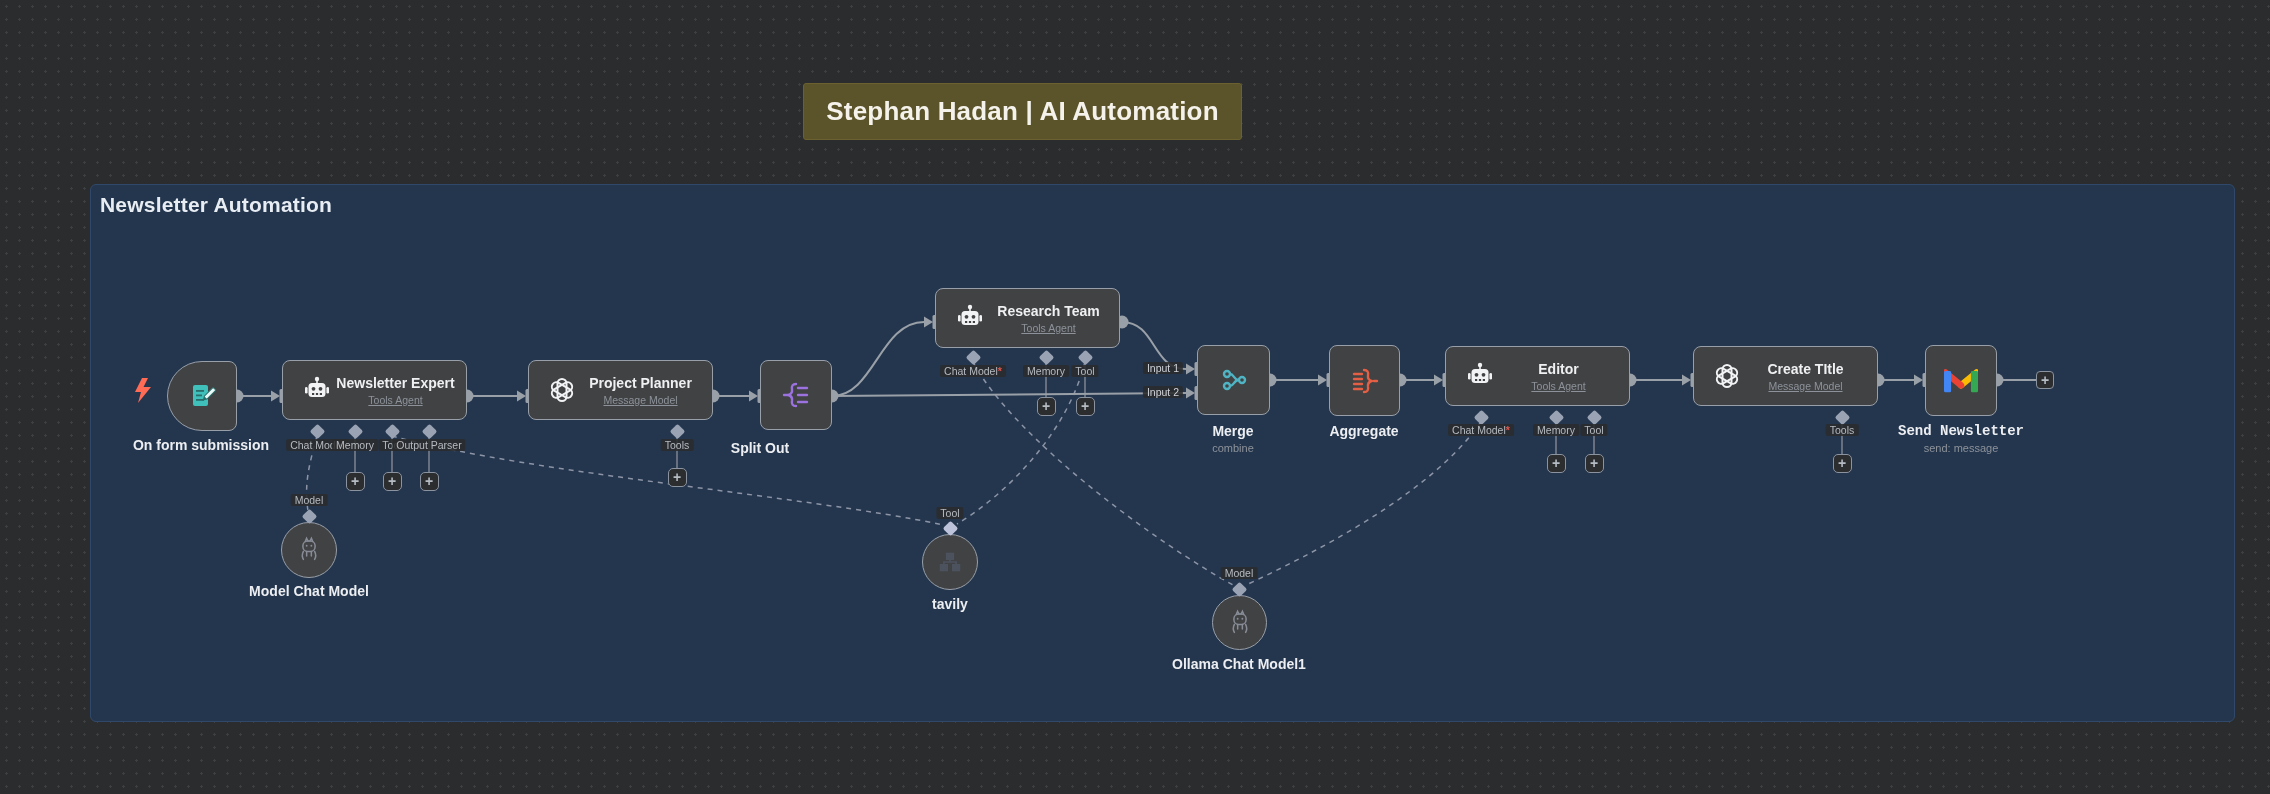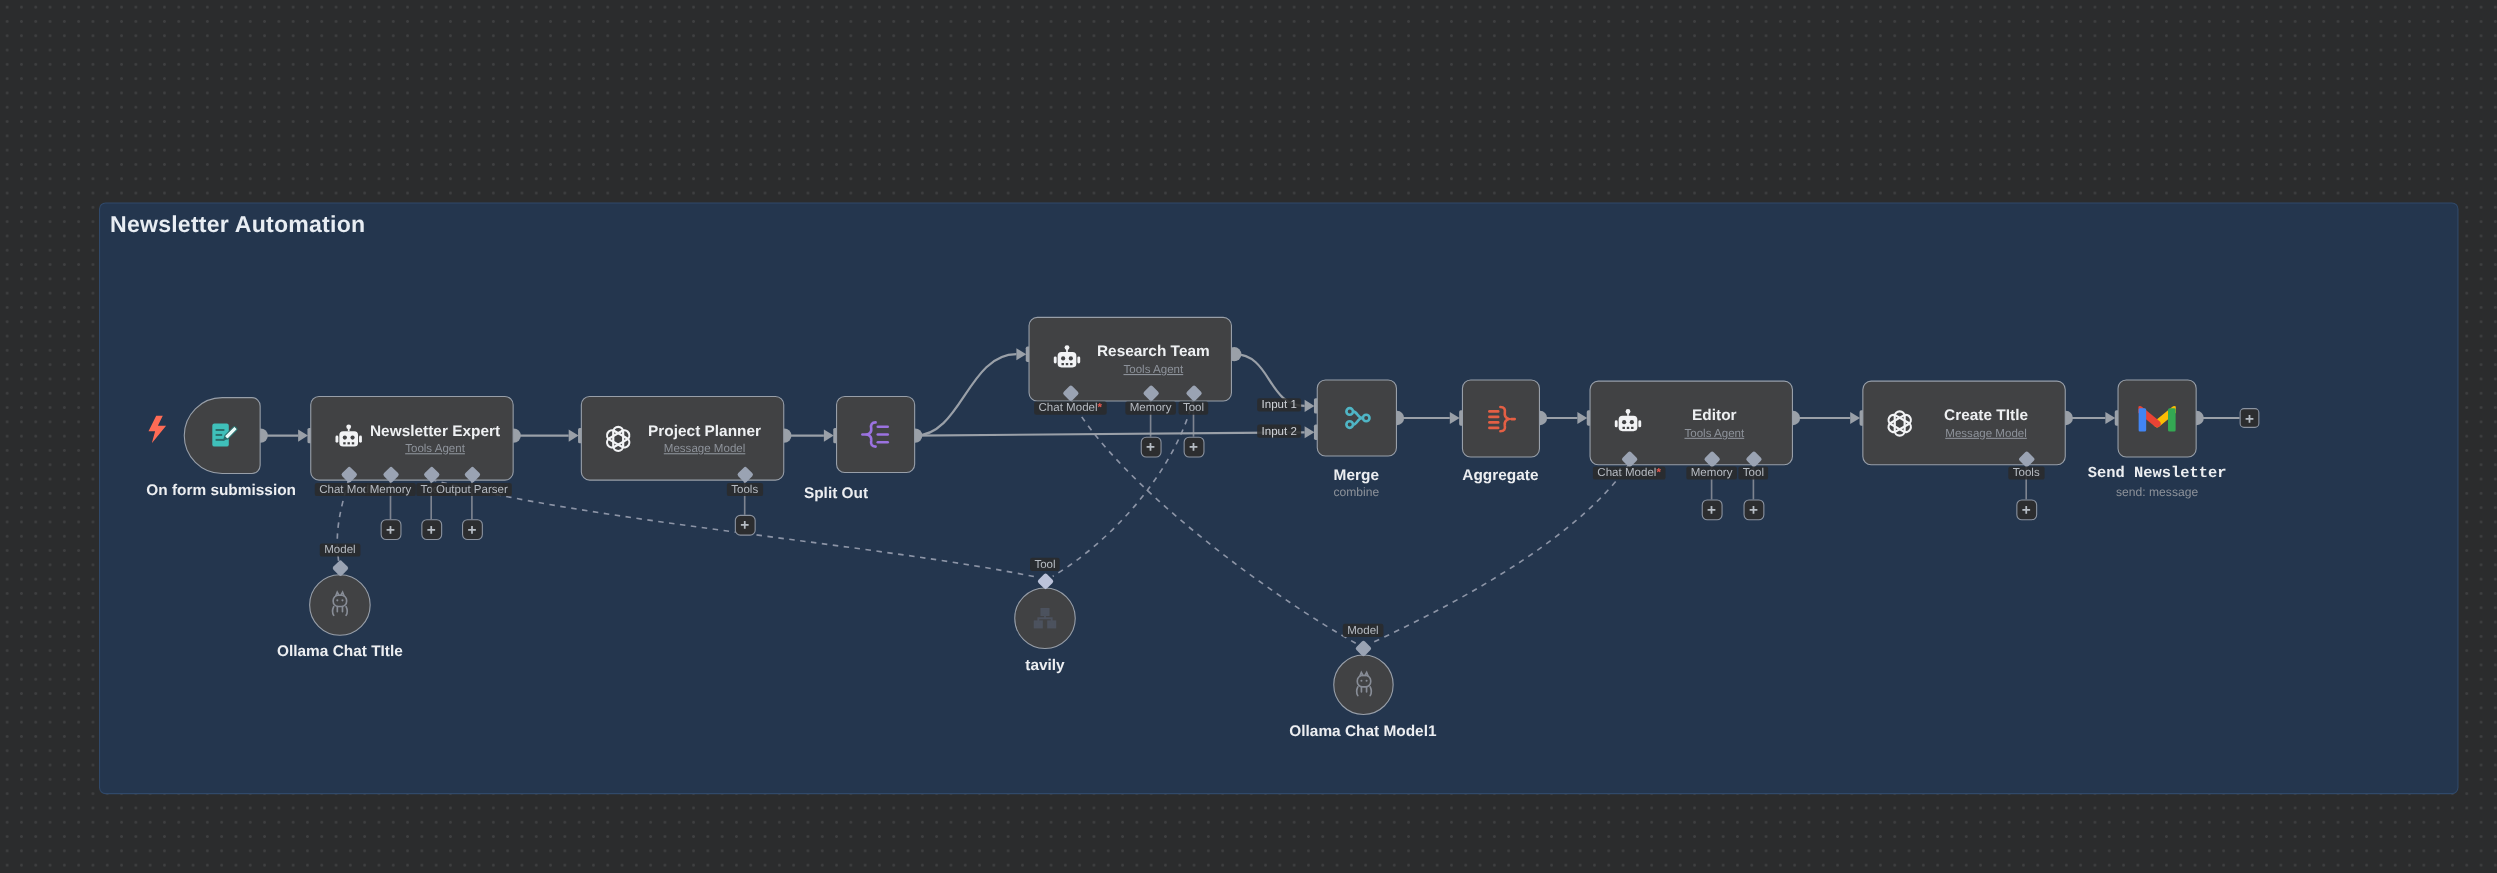--- a/index.html
+++ b/index.html
@@ -27,21 +27,21 @@
     color:#e8edf3;font-size:21px;font-weight:600;letter-spacing:.2px;
   }
   svg.wires{position:absolute;left:0;top:0;z-index:2;}
   
   .node{
     position:absolute;z-index:3;background:#414244;
     border:1.5px solid #989fa9;border-radius:8px;box-sizing:border-box;
     display:flex;align-items:center;
   }
   .node.trigger{width:70px;height:70px;border-radius:35px 8px 8px 35px;justify-content:center;}
-  .node.agent{width:185px;height:77px;}
+  .node.agent{width:185px;height:60px;}
   .node.square{width:72px;height:70px;justify-content:center;}
   .node.circle{width:56px;height:56px;border-radius:50%;justify-content:center;}
   .nicon{display:flex;align-items:center;justify-content:center;flex:0 0 auto;}
   .agent .nicon{margin-left:18px;}
   .ntext{flex:1;display:flex;flex-direction:column;align-items:center;justify-content:center;padding-right:8px;}
   .ntitle{color:#eef0f2;font-size:14px;font-weight:600;white-space:nowrap;}
   .nsub{color:#8d929a;font-size:10.5px;margin-top:3px;white-space:nowrap;text-decoration:underline;}
   
   .clabel{position:absolute;z-index:4;transform:translateX(-50%);white-space:nowrap;text-align:center;}
   .nlabel{color:#eceef1;font-size:14px;font-weight:600;}
@@ -66,20 +66,23 @@
     display:flex;align-items:center;justify-content:center;
     color:#b6bcc4;font-size:14px;font-weight:700;line-height:1;cursor:pointer;
   }
   .plusbtn.endpoint{width:18px;height:18px;border-radius:4px;}
 </style>
 </head>
 <body>
 
 <div class="canvas">
 
+  <div class="banner">
+    <span>Stephan Hadan | AI Automation</span>
+  </div>
 
   <div class="frame"></div>
   <div class="frame-title">Newsletter Automation</div>
 
   <svg class="wires" width="2270" height="794">
 
     <g stroke="#8c94a6" stroke-width="1.5" fill="none" stroke-dasharray="5 5">
       <path d="M317,436 C309,465 304,484 308,511"></path>
       <path d="M392,436 C540,475 800,495 944,525"></path>
       <path d="M973,362 C1015,440 1160,545 1233,585"></path>
@@ -388,21 +391,21 @@
           <circle cx="18.5" cy="11.5" r="1" fill="#878c96" stroke="none"></circle>
         <path d="M10,17.5 c-1.5,3 -1.5,6 0,8.5"></path>
           <path d="M22,17.5 c1.5,3 1.5,6 0,8.5"></path>
         <path d="M13.5,17.5 v5"></path>
           <path d="M18.5,17.5 v5"></path>
       </svg>
     </span>
   </div>
   <div class="diamond" style="left:303.5px;top:510.5px;"></div>
   <div class="chip" style="left:309px;top:494px;">Model</div>
-  <div class="clabel nlabel" style="left:309px;top:583px;">Ollama Chat TItle</div>
+  <div class="clabel nlabel" style="left:309px;top:583px;">Model Chat Model</div>
 
   <div class="node circle" style="left:922px;top:534px;">
     <span class="nicon">
       <svg width="30" height="30" viewBox="0 0 32 32" stroke="#4c525e" stroke-width="1.8" fill="none">
         <rect x="12.5" y="7" width="7" height="6" fill="#4c525e"></rect>
         <rect x="6" y="19" width="7" height="6" fill="#4c525e"></rect>
         <rect x="19" y="19" width="7" height="6" fill="#4c525e"></rect>
         <path d="M16,13 v3 M9.5,19 v-3 h13 v3"></path>
       </svg>
     </span>

